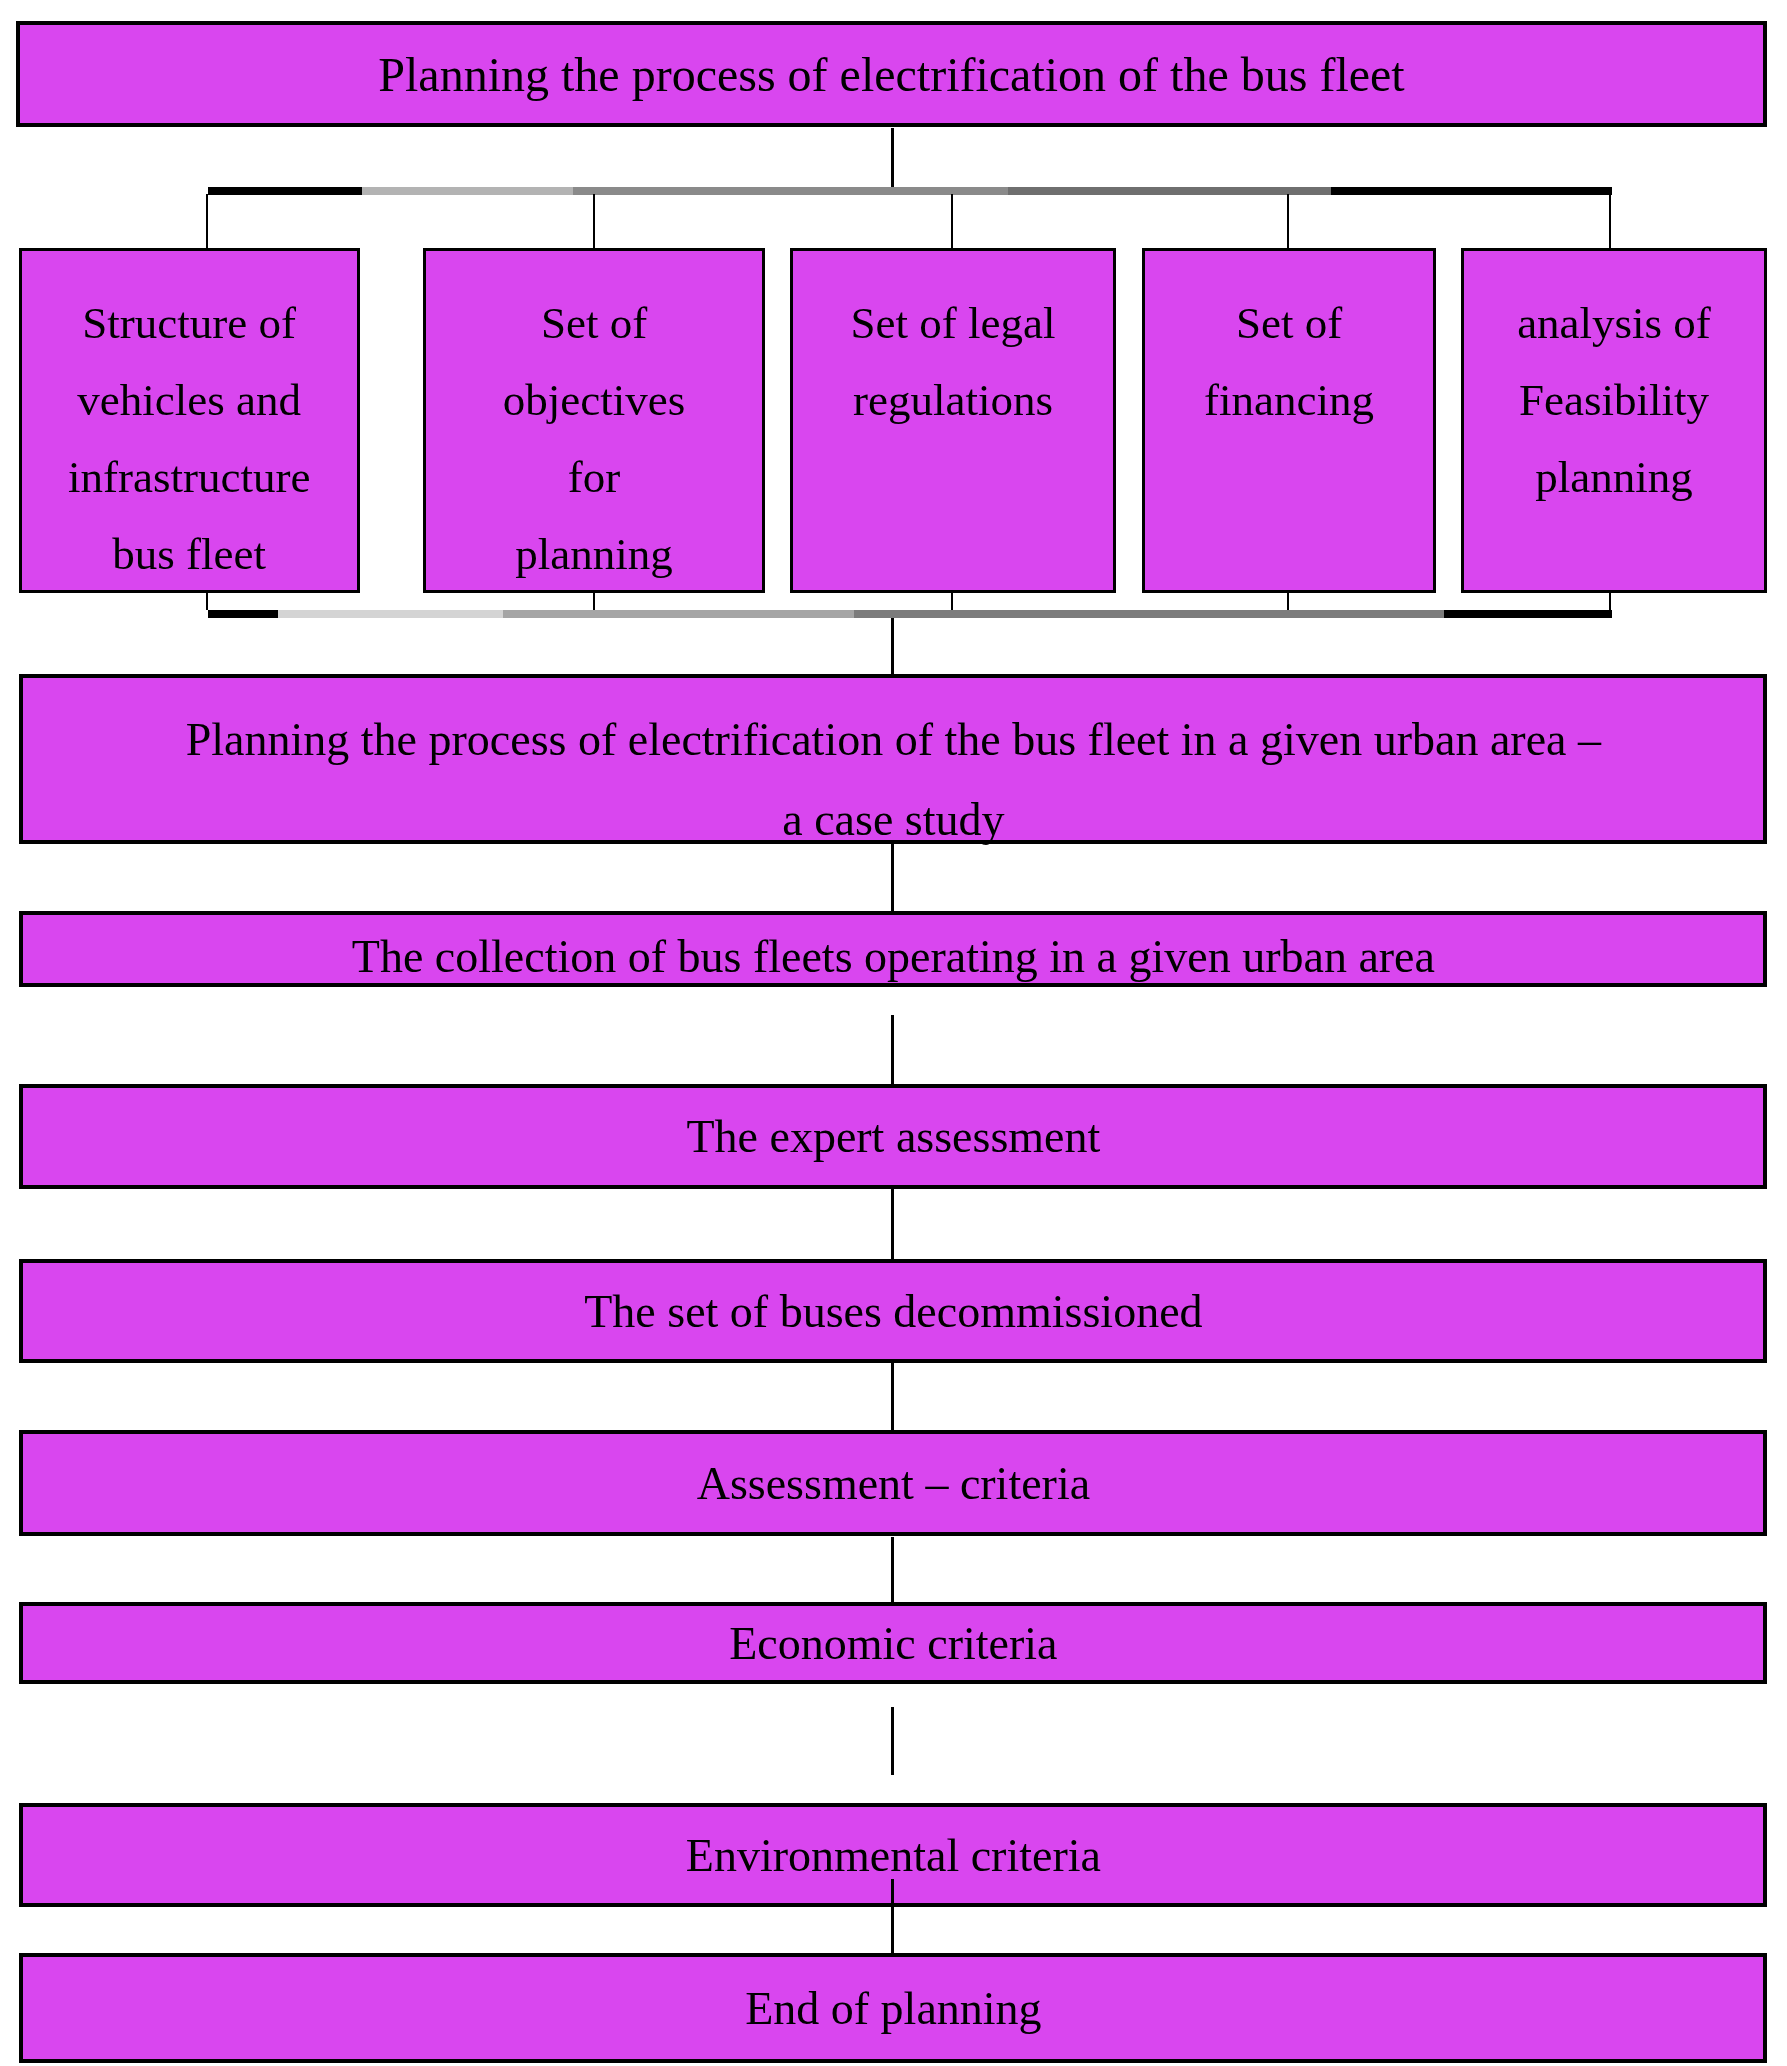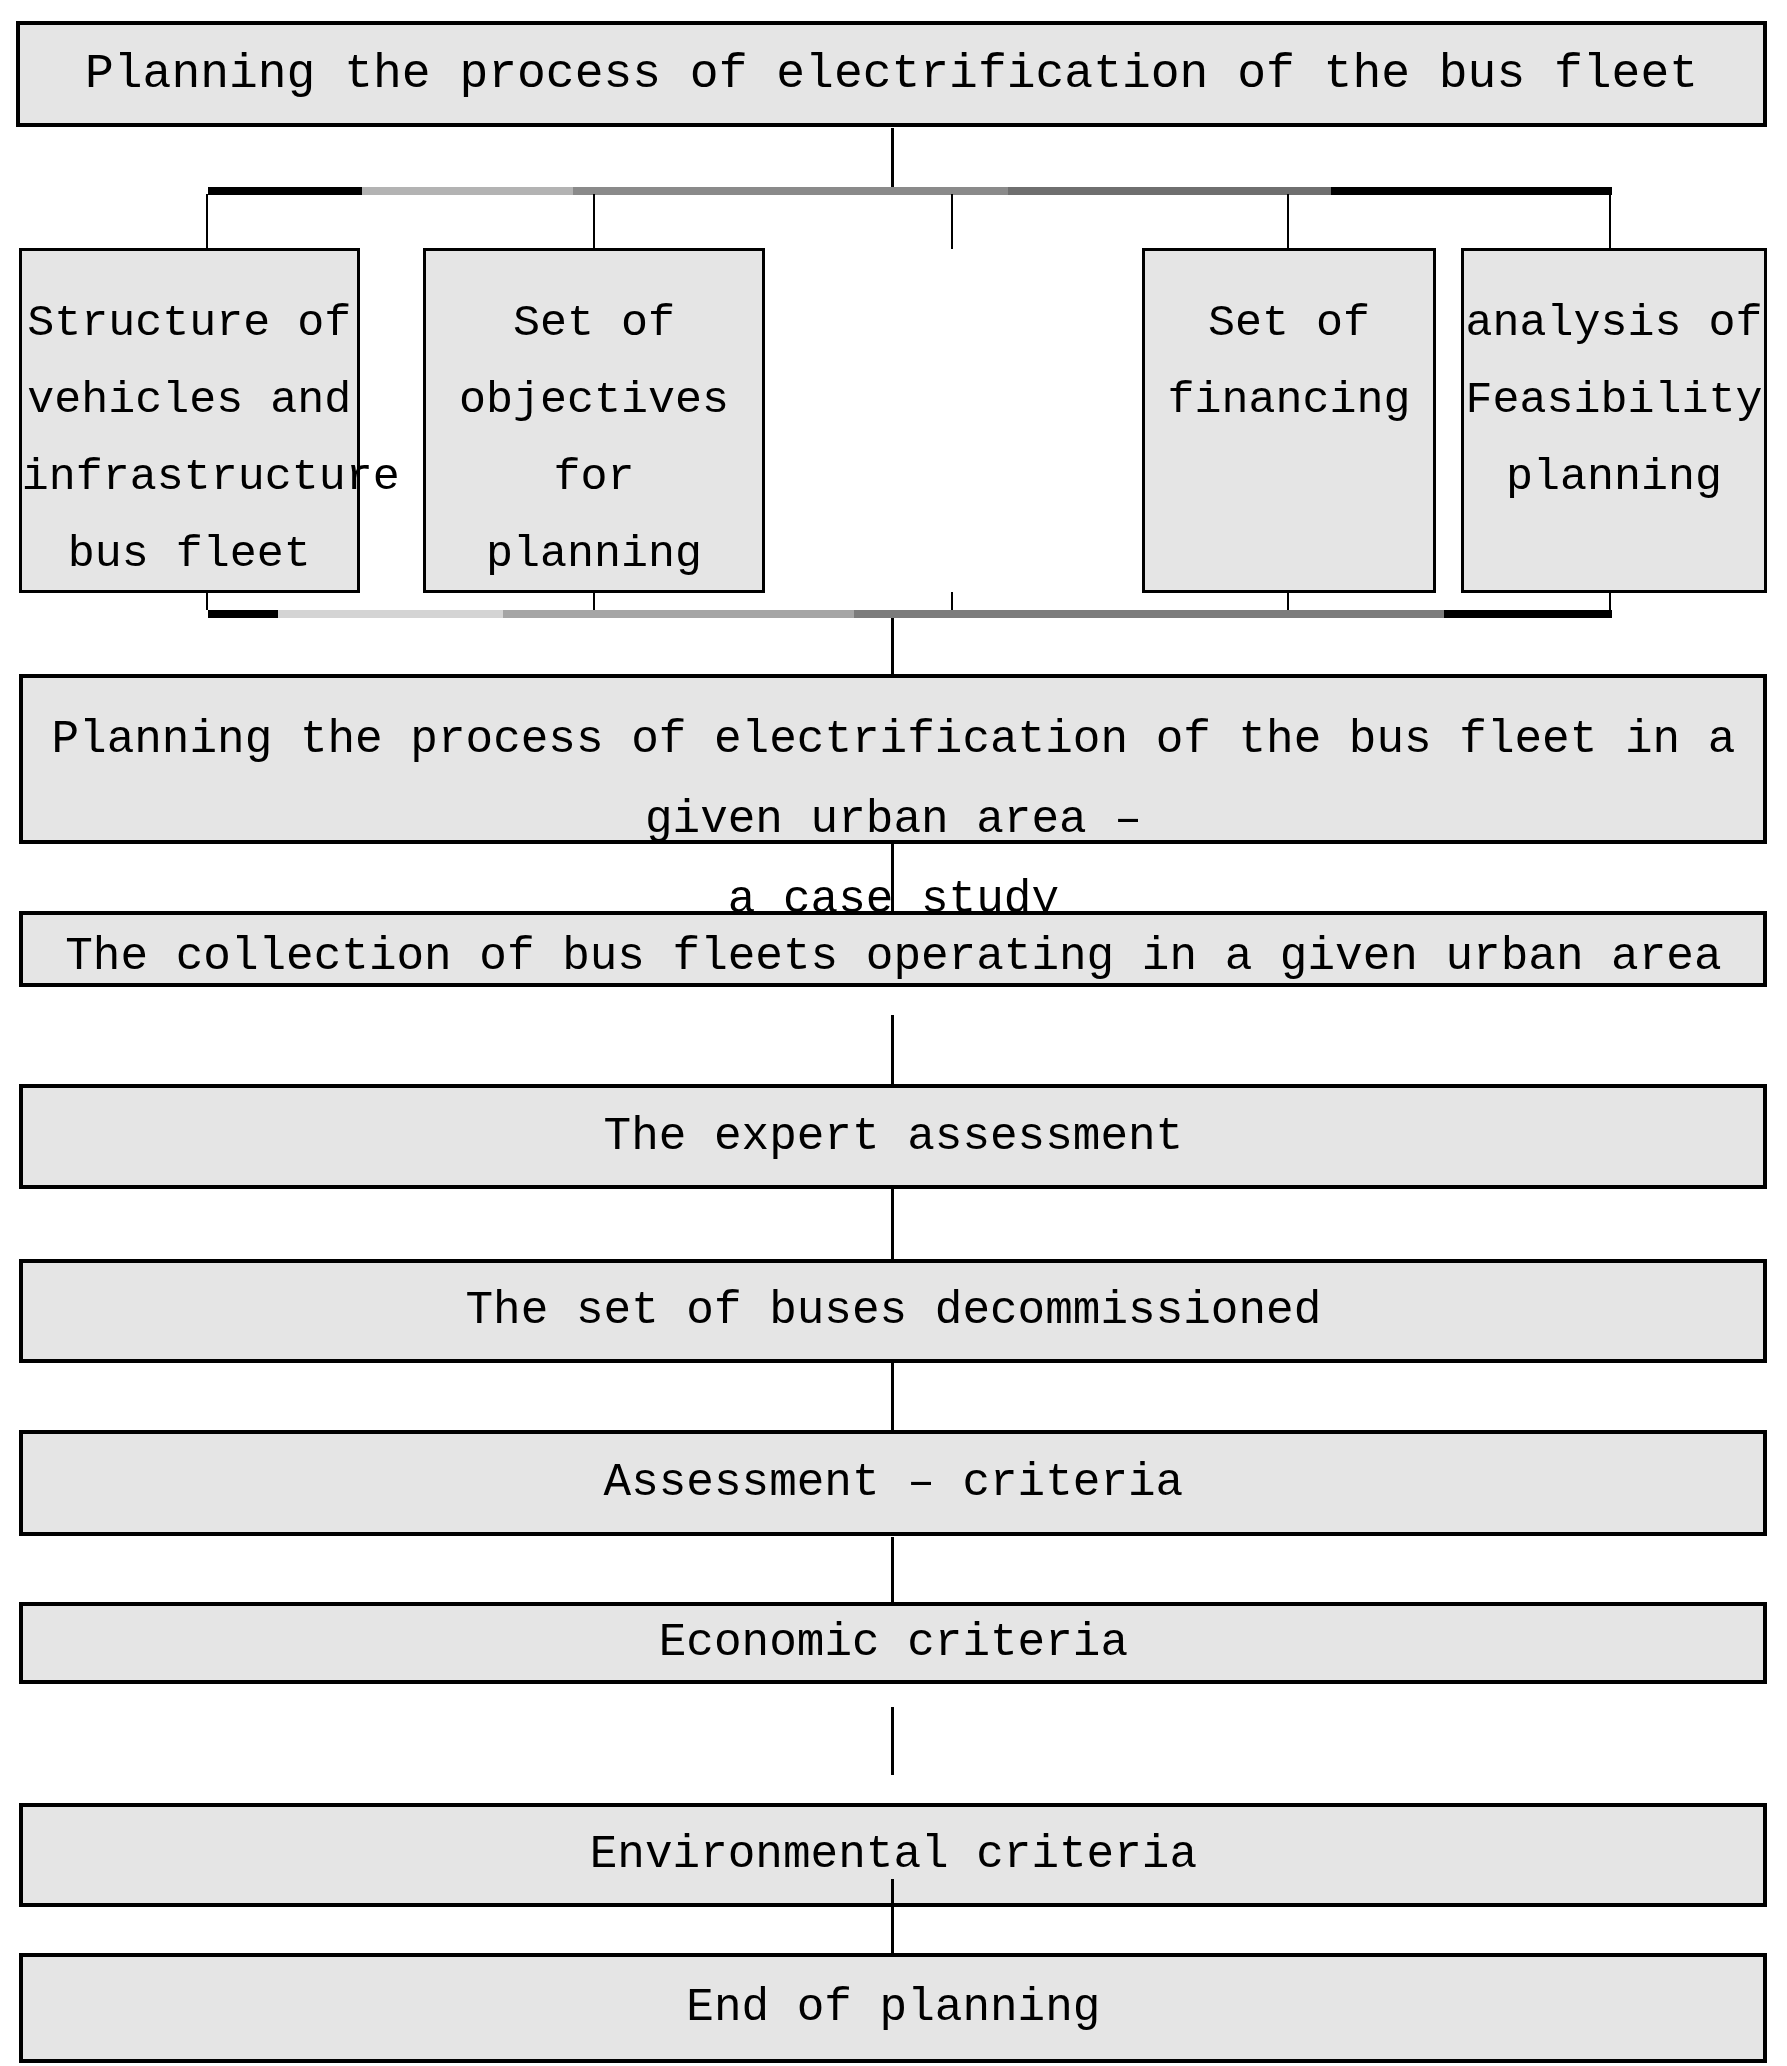--- a/index.html
+++ b/index.html
@@ -12,24 +12,23 @@
     width: 1787px;
     height: 2066px;
     background: #ffffff;
     font-family: "Liberation Serif", "DejaVu Serif", serif;
     color: #000000;
     overflow: hidden;
   }
   .box {
     position: absolute;
     box-sizing: border-box;
-    background: #e5e5e5;
+    background: #d946ef;
     border: 4.5px solid #000000;
     text-align: center;
-    font-family: Liberation Mono, monospace;
   }
   .box.thin { border-width: 3.9px; }
   .single-line {
     display: flex;
     align-items: center;
     justify-content: center;
     font-size: 46px;
   }
   #top-box { left: 16px; top: 21px; width: 1751px; height: 106px; font-size: 48px; }
   
@@ -130,20 +129,24 @@
     <span class="text-line">vehicles and</span>
     <span class="text-line">infrastructure</span>
     <span class="text-line">bus fleet</span>
   </div>
   <div class="box thin input-box" id="input-box-objectives">
     <span class="text-line">Set of</span>
     <span class="text-line">objectives</span>
     <span class="text-line">for</span>
     <span class="text-line">planning</span>
   </div>
+  <div class="box thin input-box" id="input-box-legal">
+    <span class="text-line">Set of legal</span>
+    <span class="text-line">regulations</span>
+  </div>
   <div class="box thin input-box" id="input-box-financing">
     <span class="text-line">Set of</span>
     <span class="text-line">financing</span>
   </div>
   <div class="box thin input-box" id="input-box-feasibility">
     <span class="text-line">analysis of</span>
     <span class="text-line">Feasibility</span>
     <span class="text-line">planning</span>
   </div>
 

